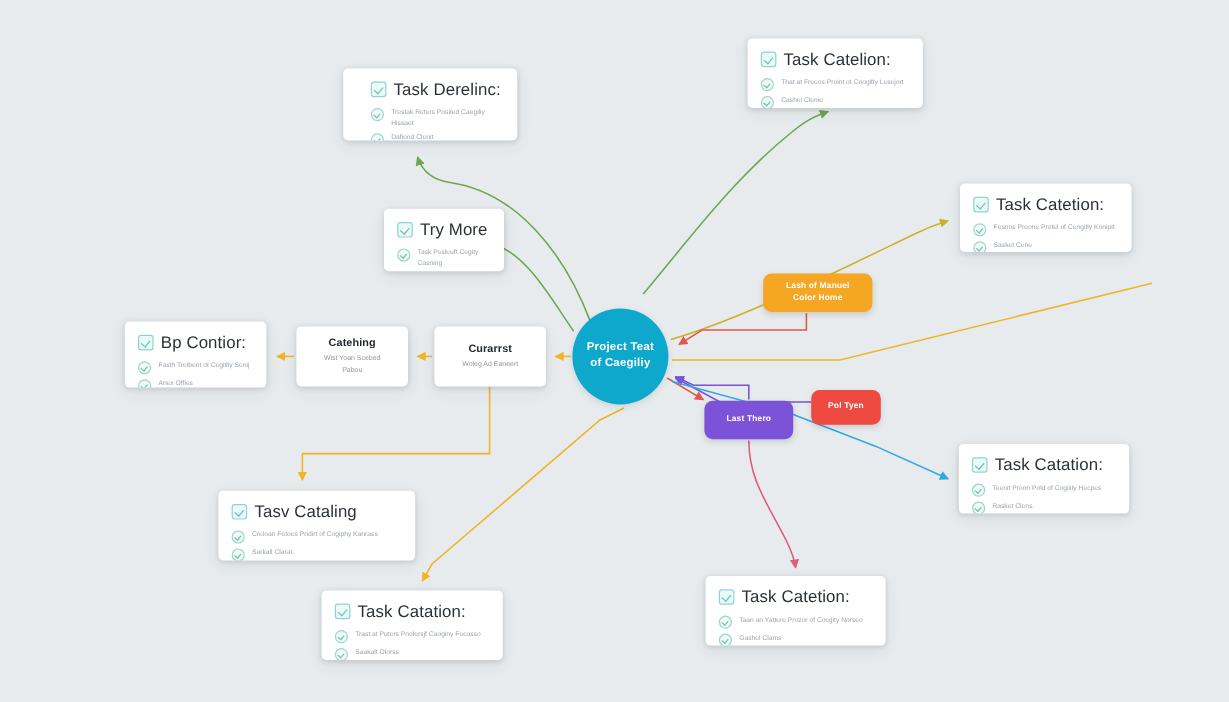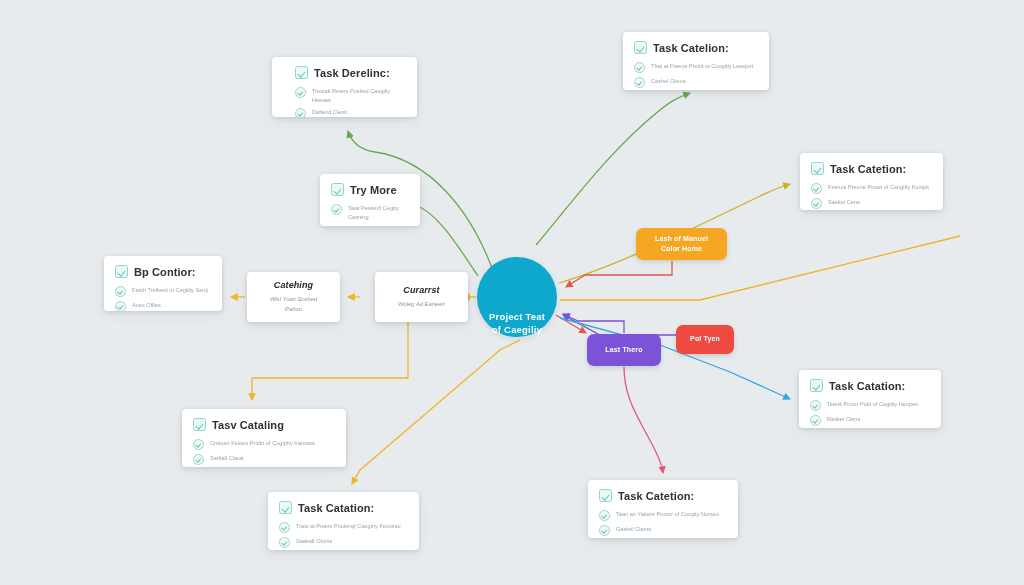--- a/index.html
+++ b/index.html
@@ -11,21 +11,21 @@
     position:relative;
   }
   #canvas{position:absolute;inset:0;width:1024px;height:585px;}
   svg.edges{position:absolute;left:0;top:0;width:1024px;height:585px;pointer-events:none;}
 
   
   .hub{
     position:absolute;
     border-radius:50%;
     background:#0fa8cd;
-    display:flex;align-items:flex-end;justify-content:center;
+    display:flex;align-items:center;justify-content:center;
     text-align:center;
     color:#fff;
     font-size:9.5px;
     font-weight:600;
     line-height:1.35;
     letter-spacing:.2px;
     box-shadow:0 2px 6px rgba(0,0,0,.10);
   }
   .hub span{display:block;filter:blur(.35px);}
 
@@ -52,35 +52,35 @@
     box-shadow:0 1px 4px rgba(40,50,60,.14), 0 4px 12px rgba(40,50,60,.07);
     padding:9px 11px 10px 11px;
     box-sizing:border-box;
     overflow:hidden;
   }
   .card-head{
     display:flex;align-items:center;gap:6px;
     margin-bottom:7px;
   }
   .card-title{
-    font-size:11px;font-weight:700;color:#2a3138;letter-spacing:.1px;
+    font-size:14px;font-weight:400;color:#2a3138;letter-spacing:.1px;
     filter:blur(.25px);
     white-space:nowrap;
   }
   .card-row{
     display:flex;align-items:flex-start;gap:6px;
     margin-bottom:3px;
   }
   .card-row-text{
     font-size:5.6px;color:#9aa3ab;line-height:1.55;
     filter:blur(.3px);
     padding-top:1px;
   }
   
-  .card.plain{display:flex;flex-direction:column;align-items:center;justify-content:center;padding:8px 10px;font-style:italic;}
+  .card.plain{display:flex;flex-direction:column;align-items:center;justify-content:center;padding:8px 10px;}
   .card.plain .plain-title{
     font-size:9px;font-weight:700;color:#22282e;margin-bottom:5px;letter-spacing:.1px;
     filter:blur(.25px);
   }
   .card.plain .plain-sub{
     font-size:5.8px;color:#8d959d;text-align:center;line-height:1.6;
     filter:blur(.3px);
   }
 
   
@@ -191,21 +191,21 @@
       <span>Last Thero</span>
     </div>
   </div>
 
   <div class="pill" style="left:676px;top:325px;width:58px;height:29px;background:#ef4a42;">
     <div>
       <span>Pol Tyen</span>
     </div>
   </div>
 
-  <div class="card" style="left:272px;top:57px;width:145px;height:60px;padding-left:23px;">
+  <div class="card" style="left:286px;top:57px;width:145px;height:60px;padding-left:23px;">
     <div class="card-head">
       <div class="ico-sq"></div>
       <div class="card-title">Task Derelinc:</div>
     </div>
     <div class="card-row">
       <div class="ico-check"></div>
       <div class="card-row-text">Trestak Reters Posited Caegiliy Hissaet</div>
     </div>
     <div class="card-row">
       <div class="ico-check"></div>
@@ -247,21 +247,21 @@
     <div class="card-row">
       <div class="ico-check"></div>
       <div class="card-row-text">Fesnos Preone Protel of Cengitly Konipit</div>
     </div>
     <div class="card-row">
       <div class="ico-check"></div>
       <div class="card-row-text">Sasket Cene</div>
     </div>
   </div>
 
-  <div class="card" style="left:104px;top:256px;width:118px;height:55px;">
+  <div class="card" style="left:104px;top:268px;width:118px;height:55px;">
     <div class="card-head">
       <div class="ico-sq"></div>
       <div class="card-title">Bp Contior:</div>
     </div>
     <div class="card-row">
       <div class="ico-check"></div>
       <div class="card-row-text">Fasth Trelbent ot Cegitliy Senij</div>
     </div>
     <div class="card-row">
       <div class="ico-check"></div>
@@ -270,21 +270,21 @@
   </div>
 
   <div class="card plain" style="left:247px;top:272px;width:93px;height:50px;">
     <div class="plain-title">Catehing</div>
     <div class="plain-sub">
       <div>Wist Yoan Scebed</div>
       <div>Pabou</div>
     </div>
   </div>
 
-  <div class="card plain" style="left:375px;top:272px;width:93px;height:50px;">
+  <div class="card plain" style="left:362px;top:272px;width:93px;height:50px;">
     <div class="plain-title">Curarrst</div>
     <div class="plain-sub">
       <div>Woleg Ad Eaneert</div>
     </div>
   </div>
 
   <div class="card" style="left:182px;top:409px;width:164px;height:58px;">
     <div class="card-head">
       <div class="ico-sq"></div>
       <div class="card-title">Tasv Cataling</div>

